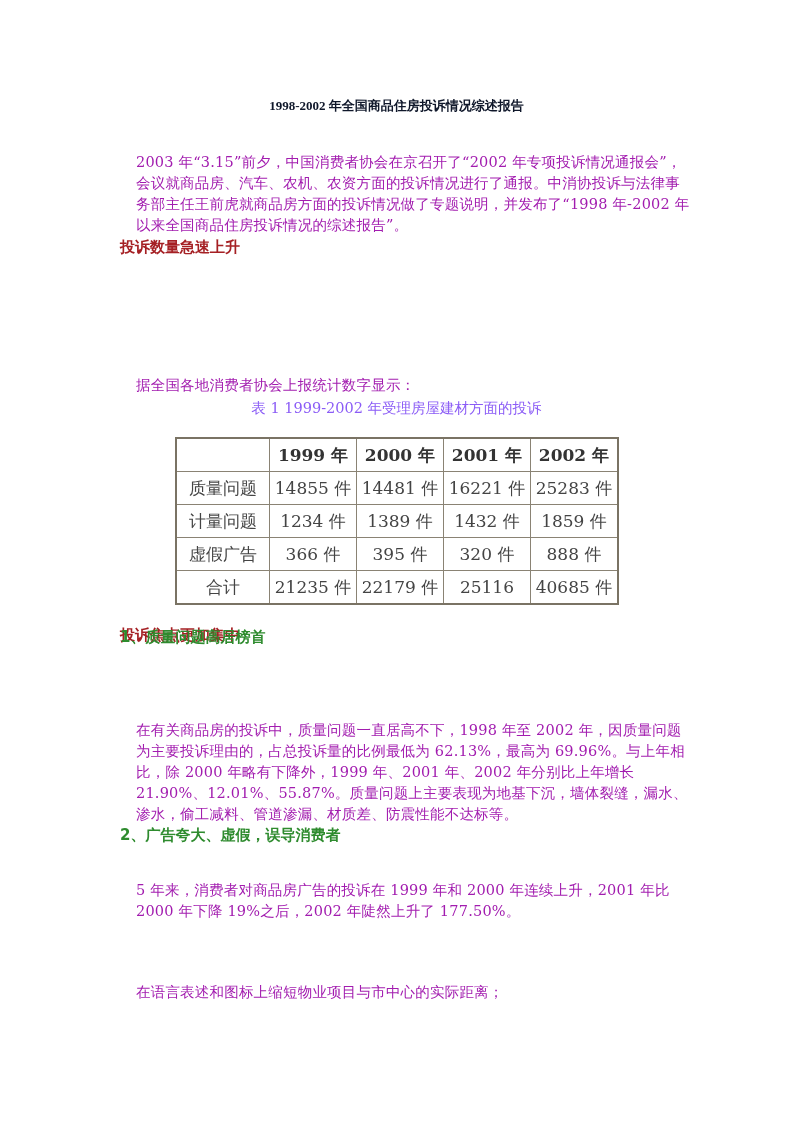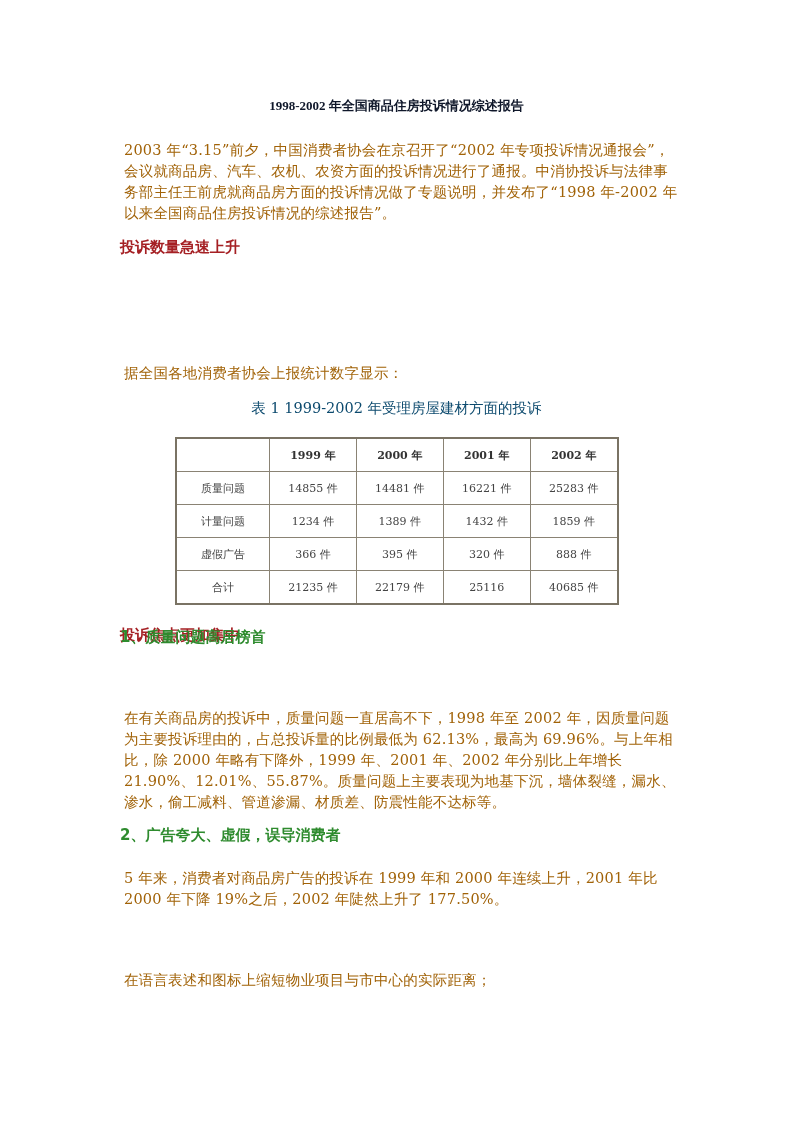--- a/index.html
+++ b/index.html
@@ -3,30 +3,30 @@
 <meta charset="utf-8">
 <style>
   html, body { margin: 0; padding: 0; background: #ffffff; }
   body { width: 793px; height: 1122px; position: relative; overflow: hidden;
          font-family: "DejaVu Serif", "Liberation Serif", serif; color: #333333; }
   .page { position: absolute; left: 0; top: 0; width: 793px; height: 1122px; }
   .title { position: absolute; top: 97px; left: 0; width: 793px; text-align: center;
            font-family: "Liberation Serif", serif; font-weight: bold; font-size: 13px;
            color: #0f172a; }
   .para { position: absolute; left: 120px; width: 555px; font-size: 14.5px;
-          line-height: 21px; color: #a16207; margin: 4px; letter-spacing: 0.2px; }
+          line-height: 21px; color: #a21caf; margin: 16px; letter-spacing: 0.2px; }
   .h-red { position: absolute; left: 120px; font-size: 15px; font-weight: bold;
            color: #a52024; font-family: "DejaVu Sans", sans-serif; margin: 0; }
   .h-green { position: absolute; left: 120px; font-size: 15px; font-weight: bold;
              color: #2e8b2e; font-family: "DejaVu Sans", sans-serif; margin: 0; }
   .caption { position: absolute; top: 399px; left: 0; width: 793px; text-align: center;
-             font-size: 14.5px; color: #0c4a6e; }
+             font-size: 14.5px; color: #8b5cf6; }
   table.data { position: absolute; left: 175px; top: 437px; width: 444px;
                border-collapse: collapse; border: 2px solid #7a7364;
-               font-size: 11px; color: #444; }
+               font-size: 17px; color: #444; }
   table.data td, table.data th { border: 1px solid #8a8374; height: 32px;
                text-align: center; padding: 0; font-weight: normal; }
   table.data th { font-weight: bold; color: #333; }
   table.data th:first-child, table.data td:first-child { width: 92px; }
 </style>
 </head>
 <body>
 
 <div class="page">
 

